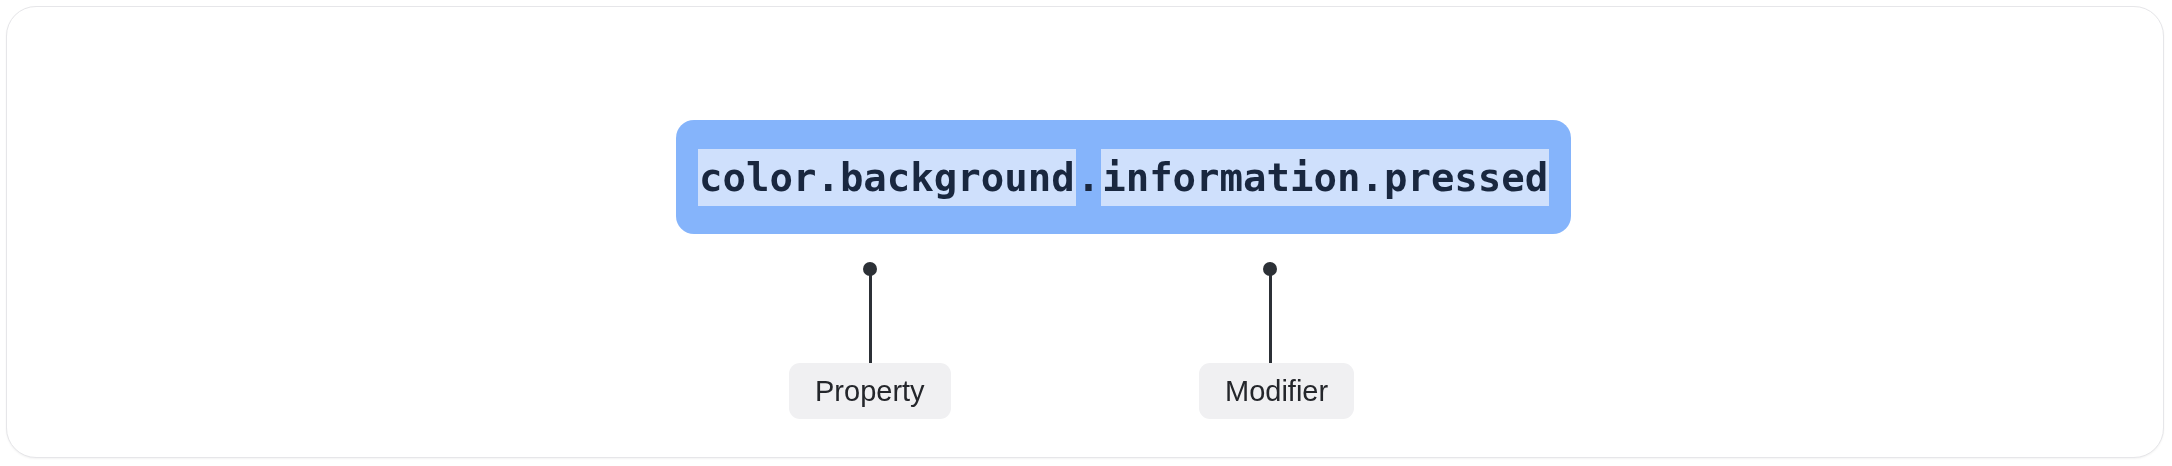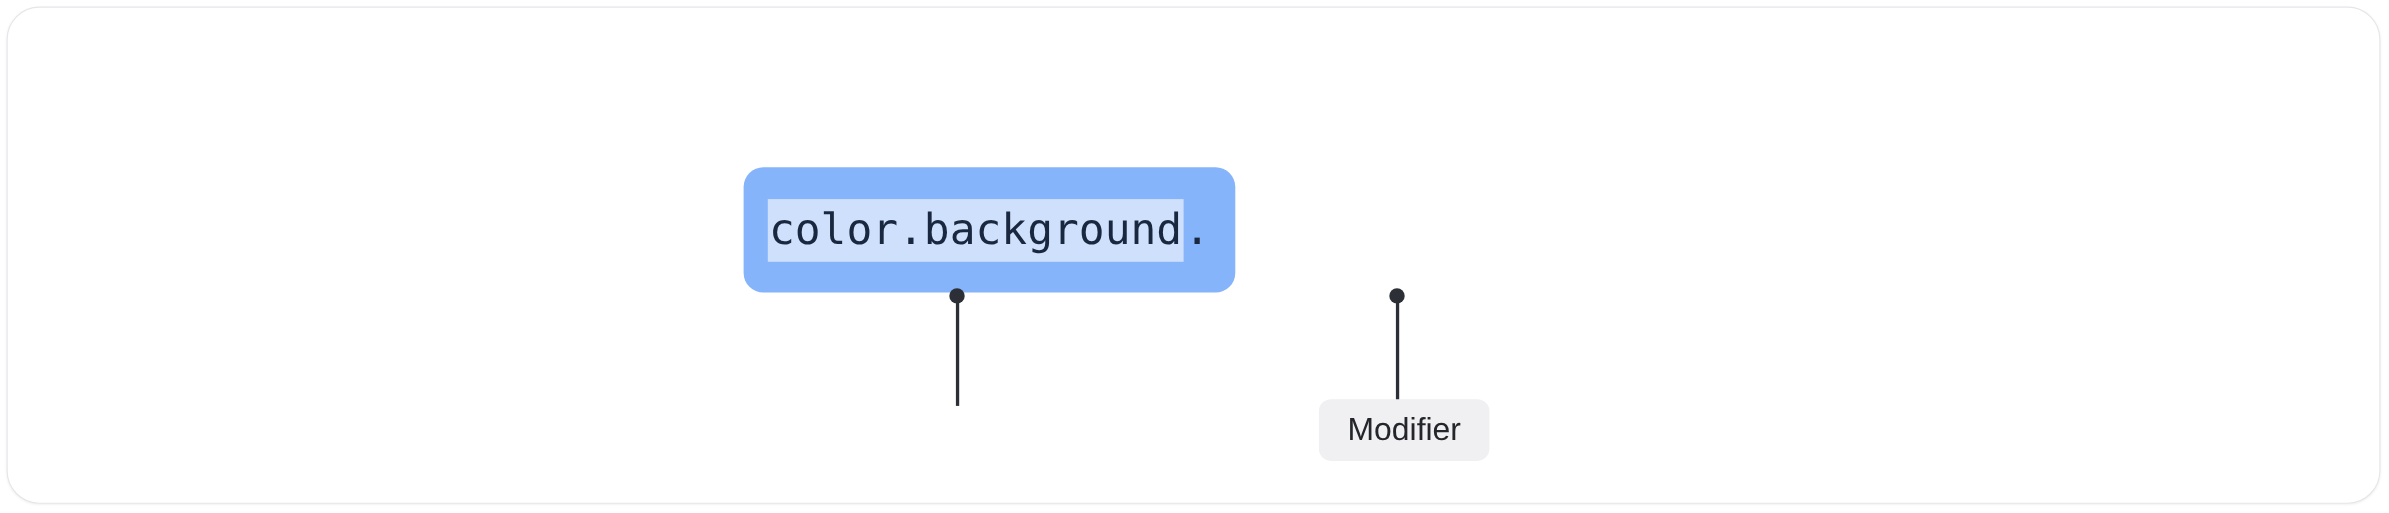--- a/index.html
+++ b/index.html
@@ -41,28 +41,29 @@
     left: 0;
     top: 0;
     width: 2172px;
     height: 466px;
   }
 
   
   .token-chip {
     position: absolute;
     left: 676px;
-    top: 152px;
+    top: 120px;
     height: 114px;
     box-sizing: border-box;
     display: flex;
     align-items: center;
     padding: 0 22px;
     background: #85b4fb;
     border-radius: 18px;
+    font-weight: bold;
   }
   .token-text {
     display: flex;
     align-items: center;
     font-family: "DejaVu Sans Mono", "Liberation Mono", monospace;
     font-size: 39px;
     line-height: 57px;
     letter-spacing: 0px;
     color: #19273f;
     white-space: pre;
@@ -140,31 +141,32 @@
 <body>
 
 <div class="canvas">
 
   <div class="card"></div>
 
   <div class="stage">
 
     <div class="token-chip">
       <div class="token-text">
-        <span class="seg-hl">color.background</span><span class="seg-plain">.</span>
+        <span class="seg-hl">color.background</span><span class="seg-plain">.</span><span class="seg-hl">information.pressed</span>
       </div>
     </div>
 
     <div class="connector connector-property">
       <span class="dot"></span>
       <span class="stem"></span>
     </div>
 
     <div class="connector connector-modifier">
       <span class="dot"></span>
       <span class="stem"></span>
     </div>
 
+    <div class="label-pill pill-property">Property</div>
 
     <div class="label-pill pill-modifier">Modifier</div>
 
   </div>
 </div>
 
 </body></html>

